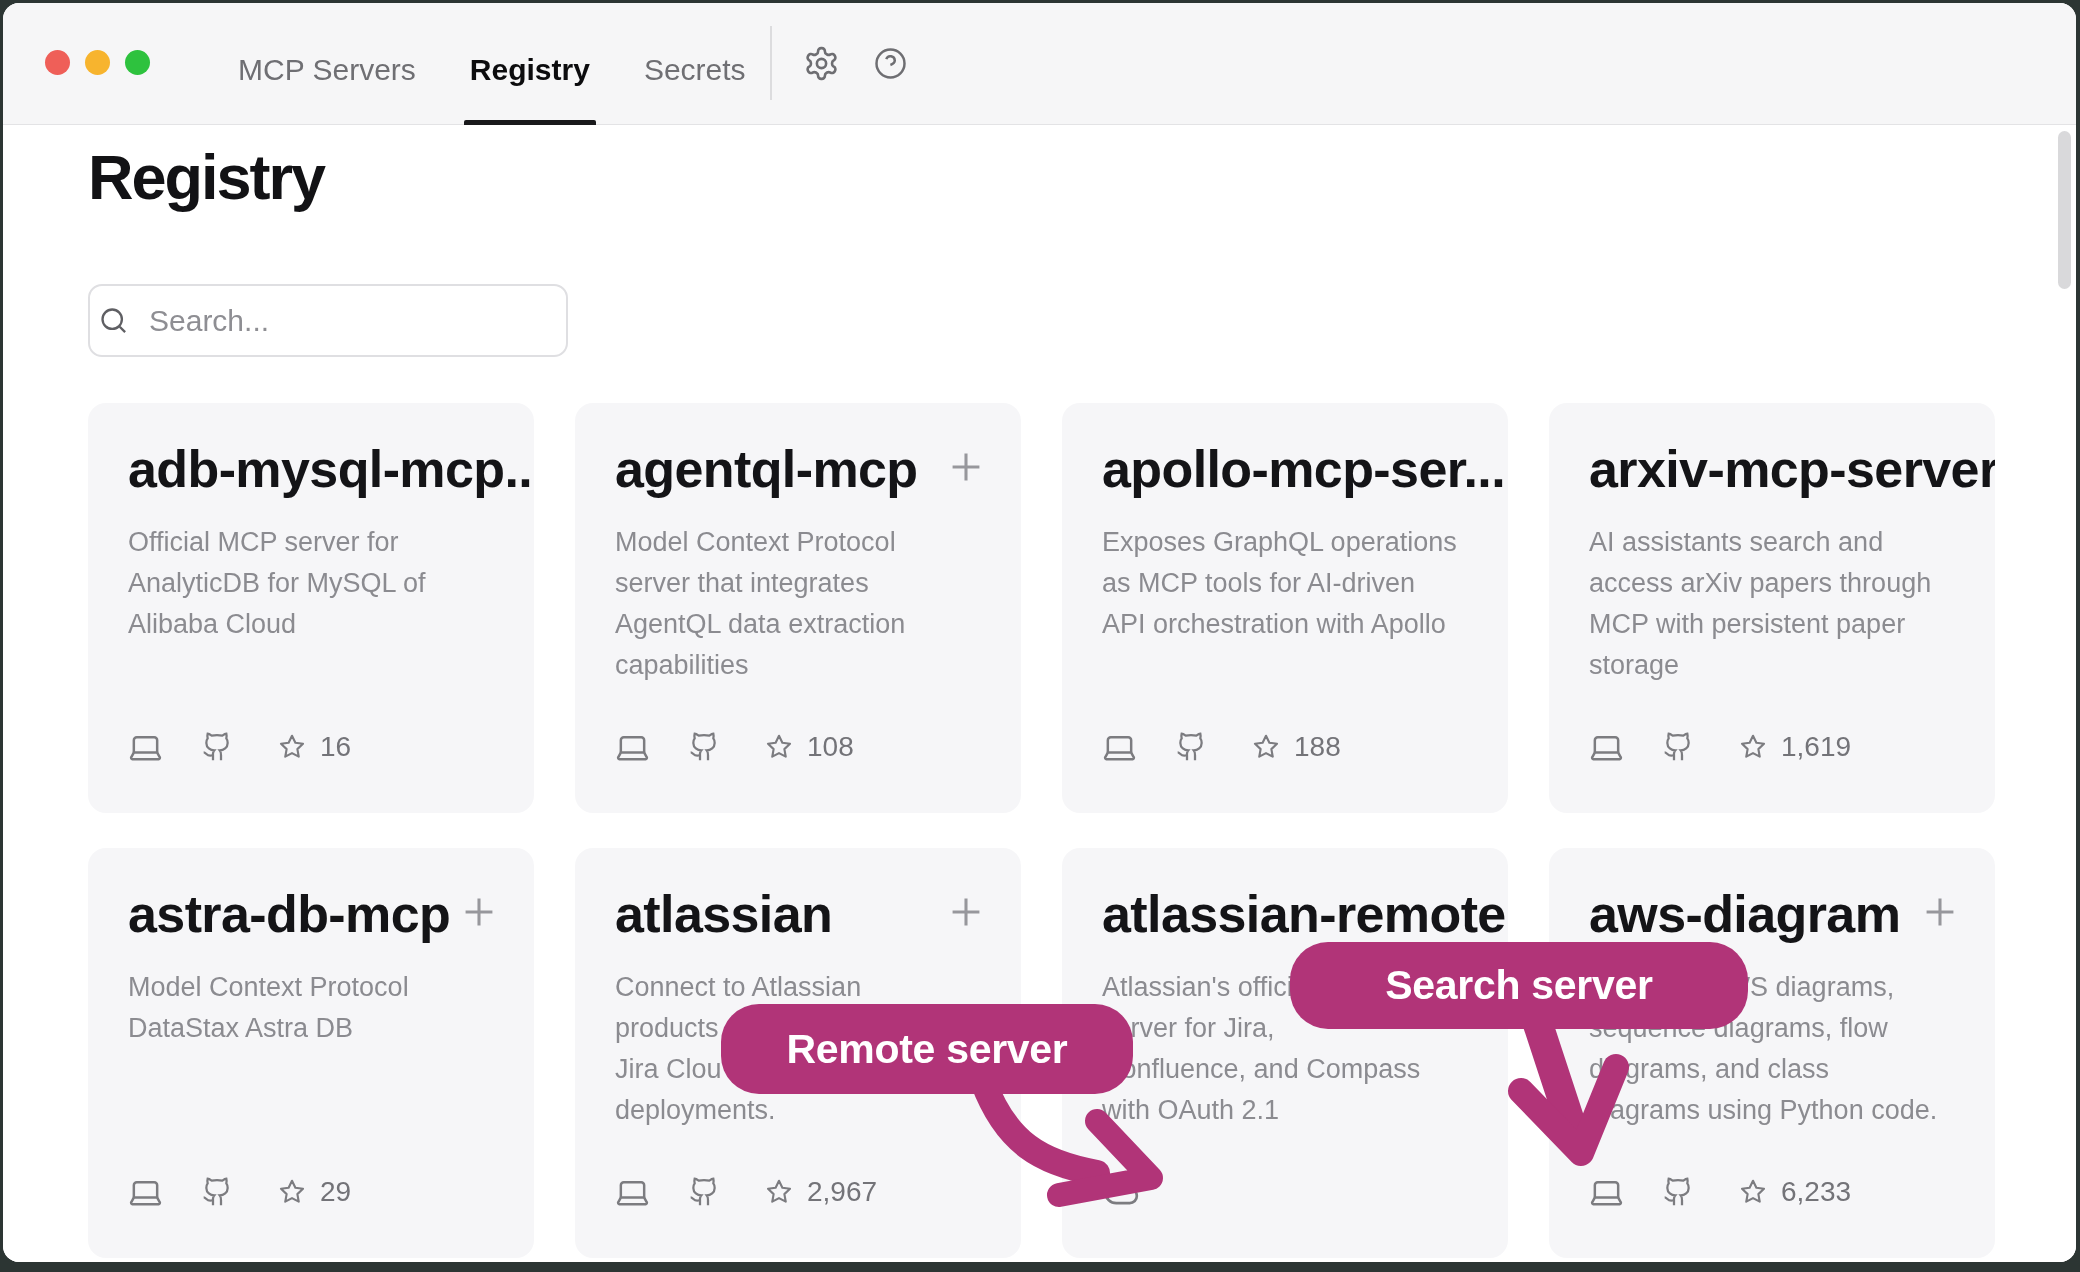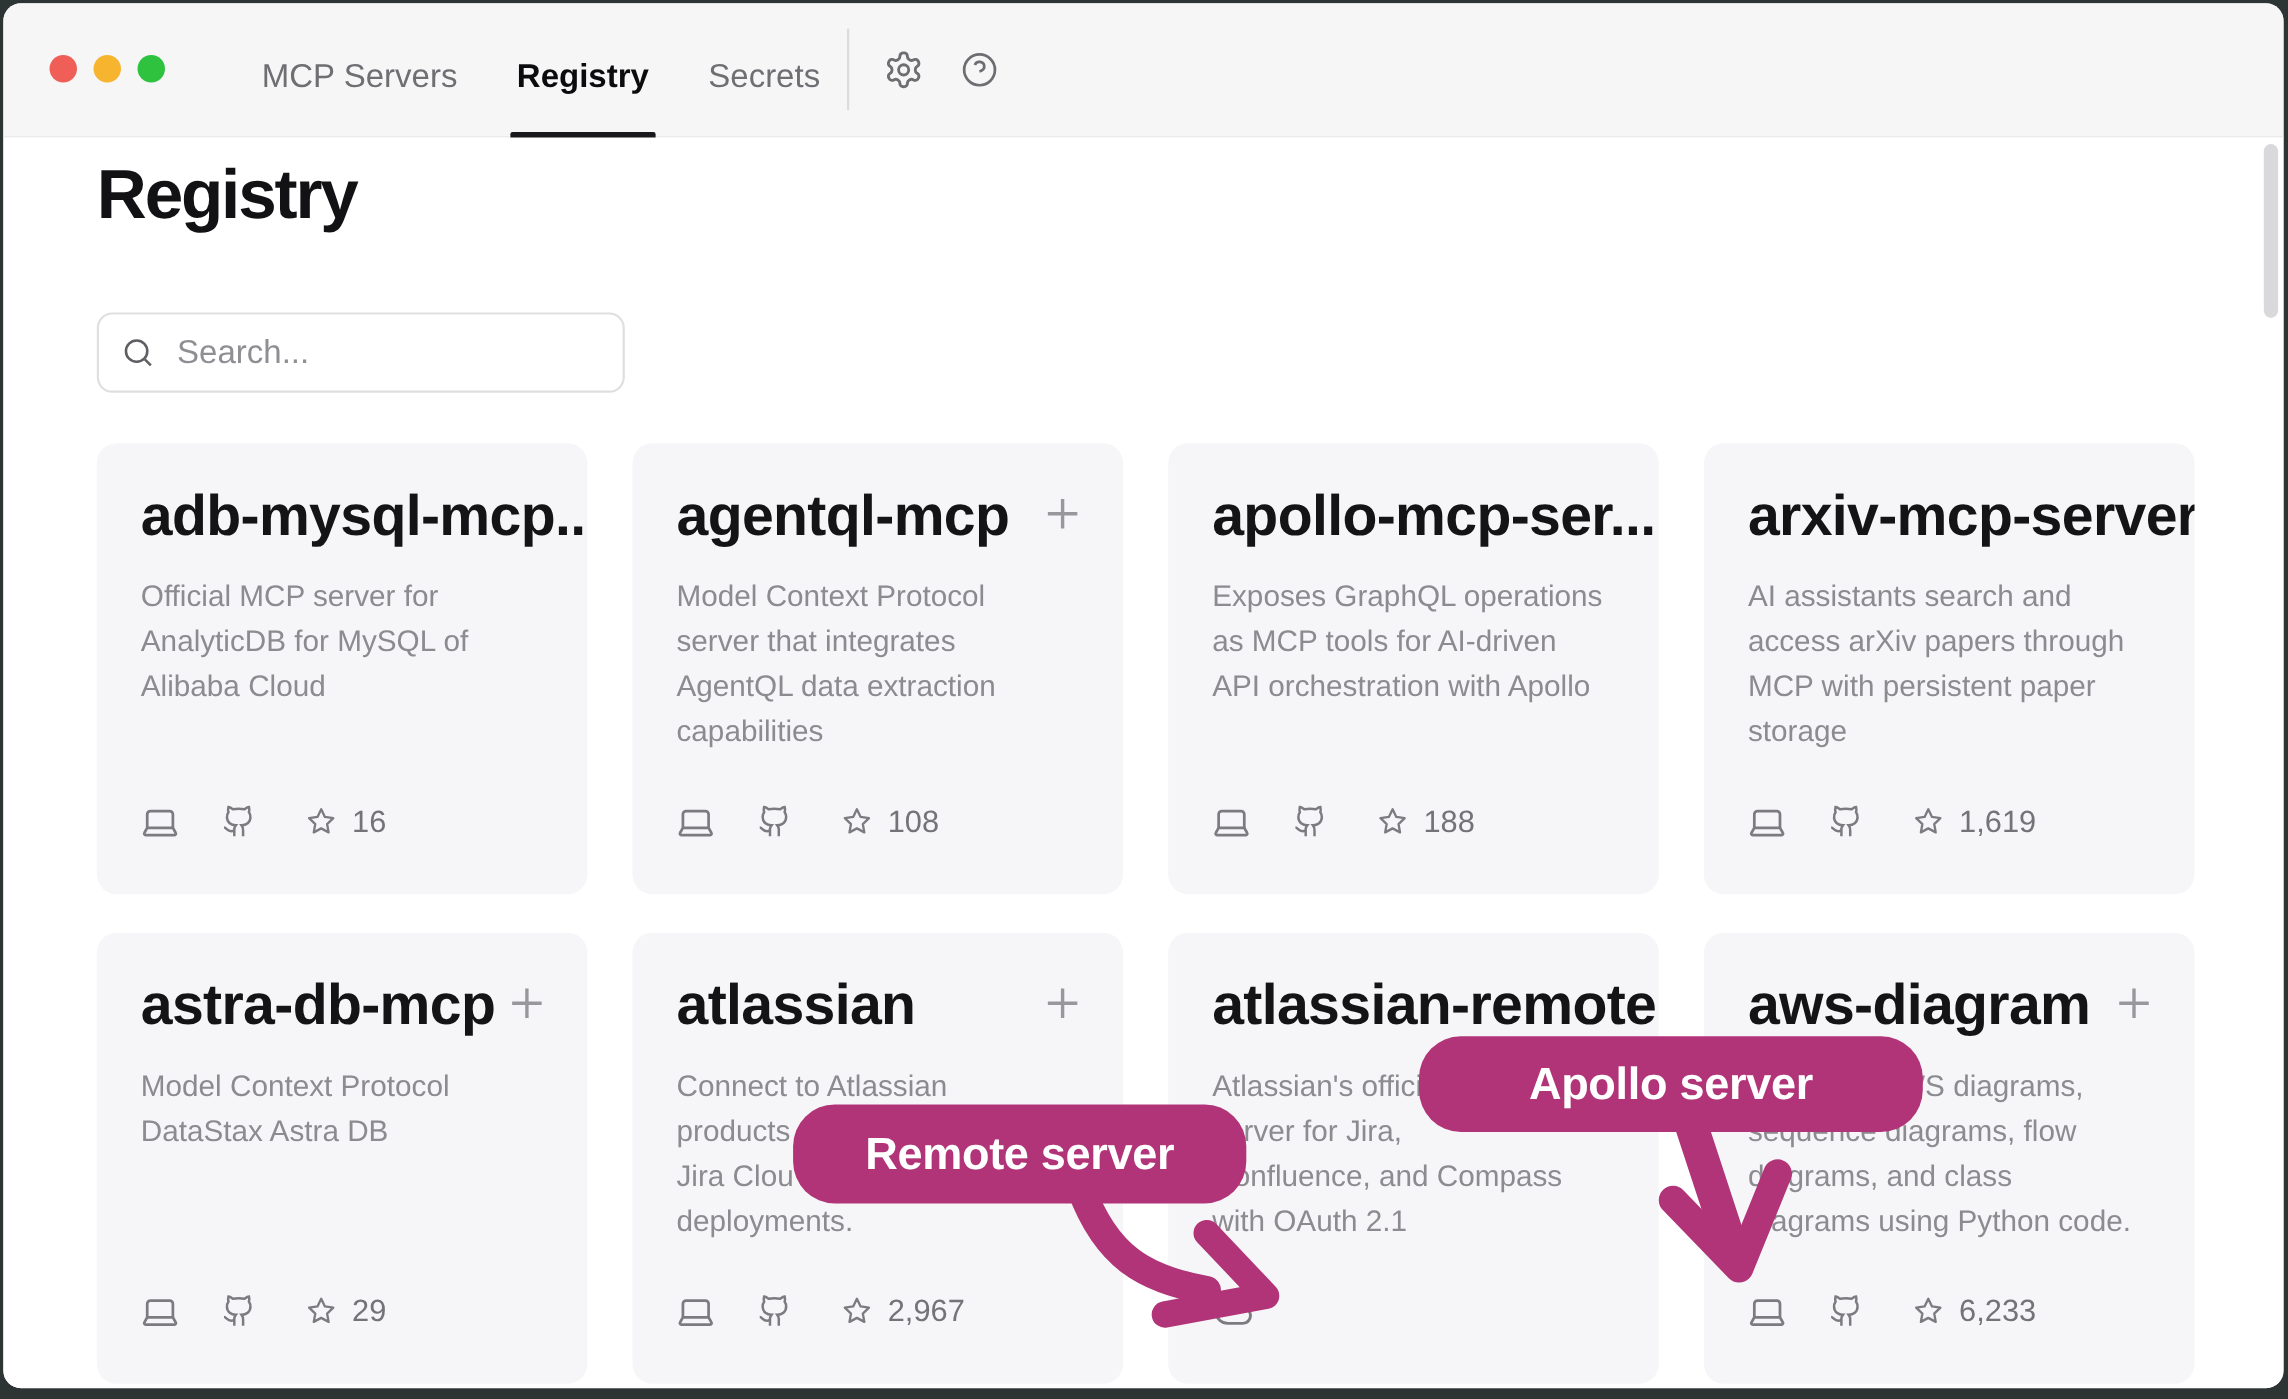--- a/index.html
+++ b/index.html
@@ -47,21 +47,21 @@
   .tb-btn svg{stroke:#6e6e72;}
   
   .content{position:absolute;left:0;top:122px;right:0;bottom:0;background:#fff;}
   .page-title{
     position:absolute;left:85px;top:138px;font-size:63px;font-weight:700;
     letter-spacing:-2px;color:#121215;
   }
   .search{
     position:absolute;left:85px;top:281px;width:480px;height:73px;
     border:2px solid #dfdfe2;border-radius:14px;background:#fff;
-    display:flex;align-items:center;padding:0 20px;
+    display:flex;align-items:center;padding:0 8px;
   }
   .search svg{stroke:#5f5f63;flex:0 0 auto;}
   .search input{
     border:none;outline:none;background:transparent;margin-left:20px;width:100%;
     font-family:inherit;font-size:30px;color:#0b0b0d;
   }
   .search input::placeholder{color:#8e8e93;}
   
   .grid{
     position:absolute;left:85px;top:400px;
@@ -453,15 +453,15 @@
 
   <div class="scroll-thumb"></div>
 
   <svg class="arrows" width="2073" height="1259" viewBox="0 0 2073 1259">
     <path d="M 980 1078 C 1003 1140, 1038 1160, 1094 1170" stroke-width="26"></path>
     <path d="M 1094 1118 L 1148 1175 L 1056 1192" stroke-width="24"></path>
     <path d="M 1532 1012 L 1574 1140" stroke-width="30"></path>
     <path d="M 1518 1088 L 1578 1150 L 1613 1064" stroke-width="26"></path>
   </svg>
   <div class="pill" id="pill-remote">Remote server</div>
-  <div class="pill" id="pill-local">Apollo server</div>
+  <div class="pill" id="pill-local">Search server</div>
 
 </div>
 
 </body></html>

